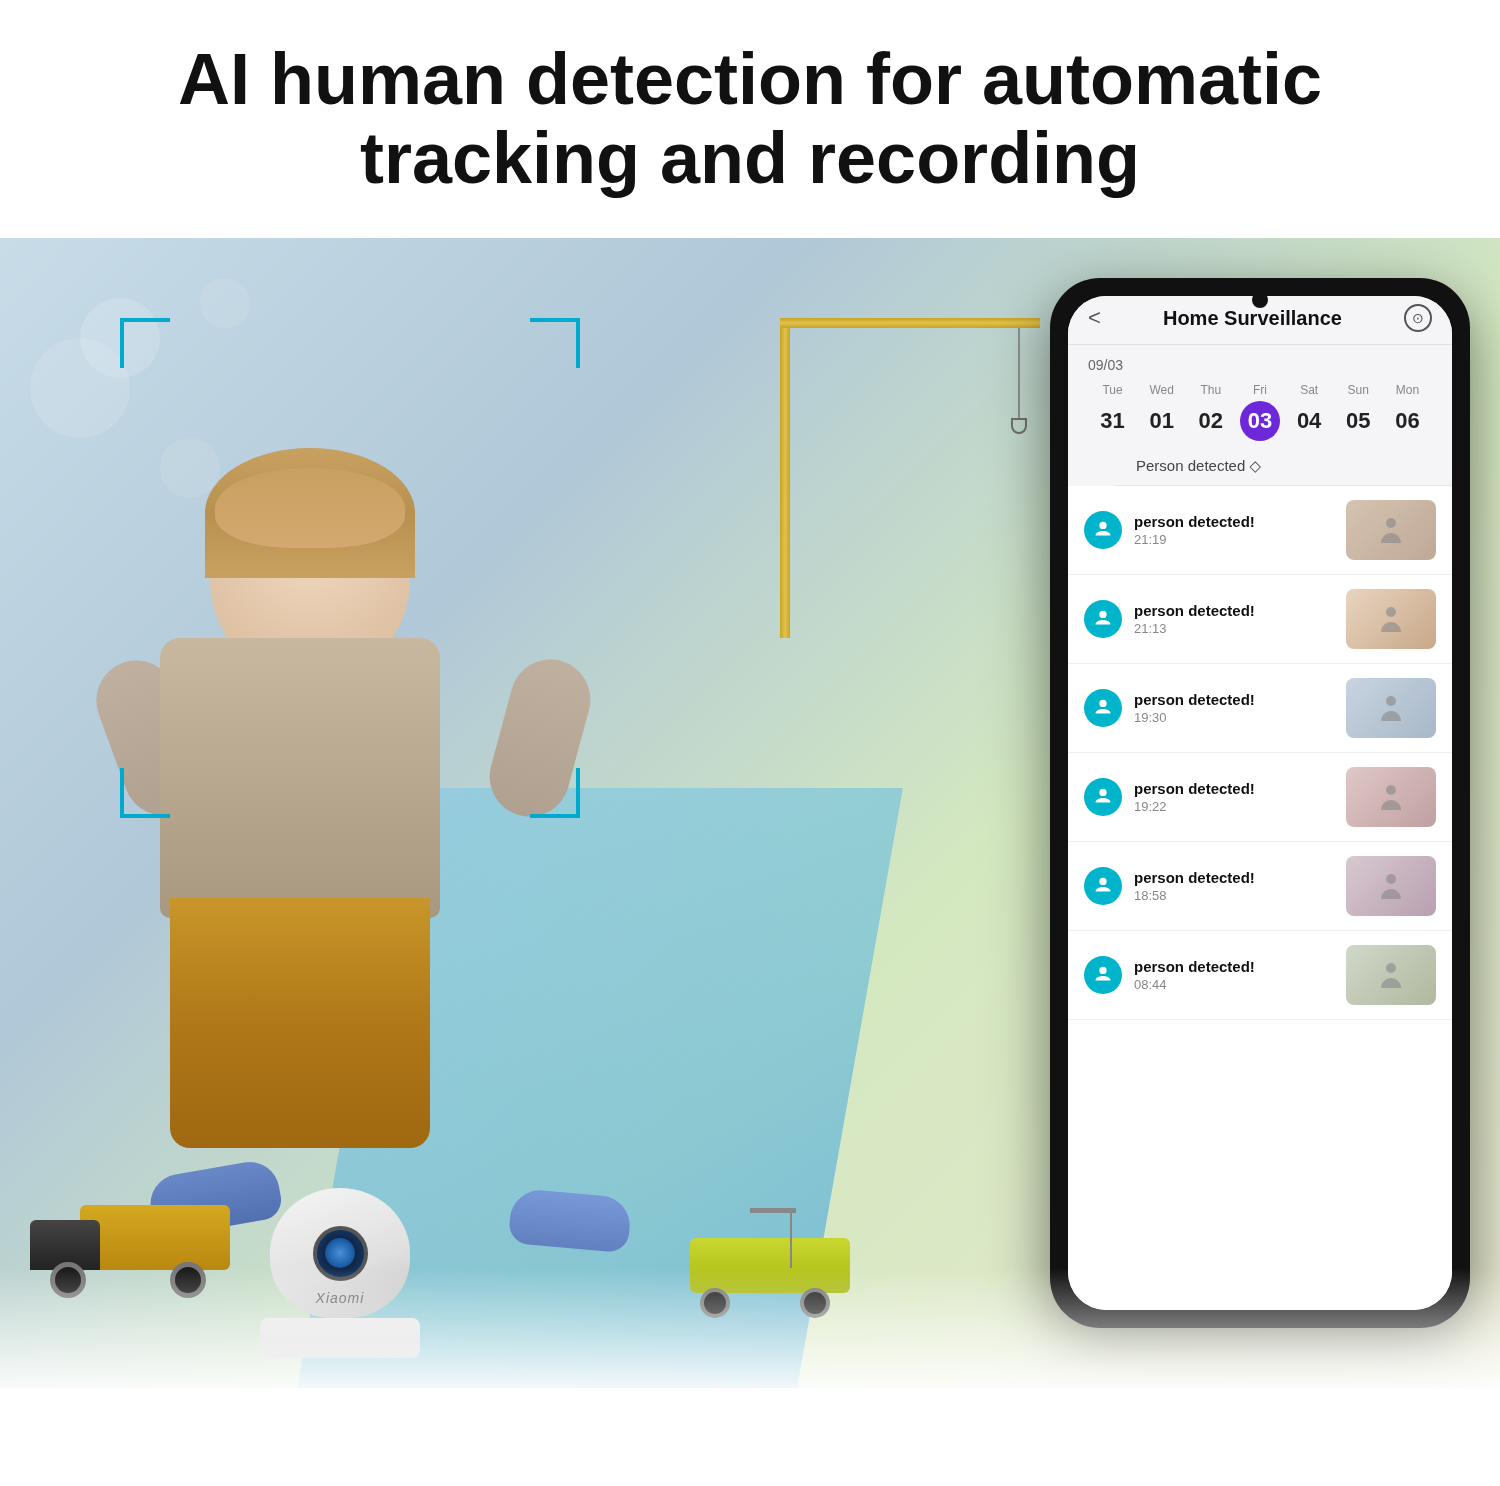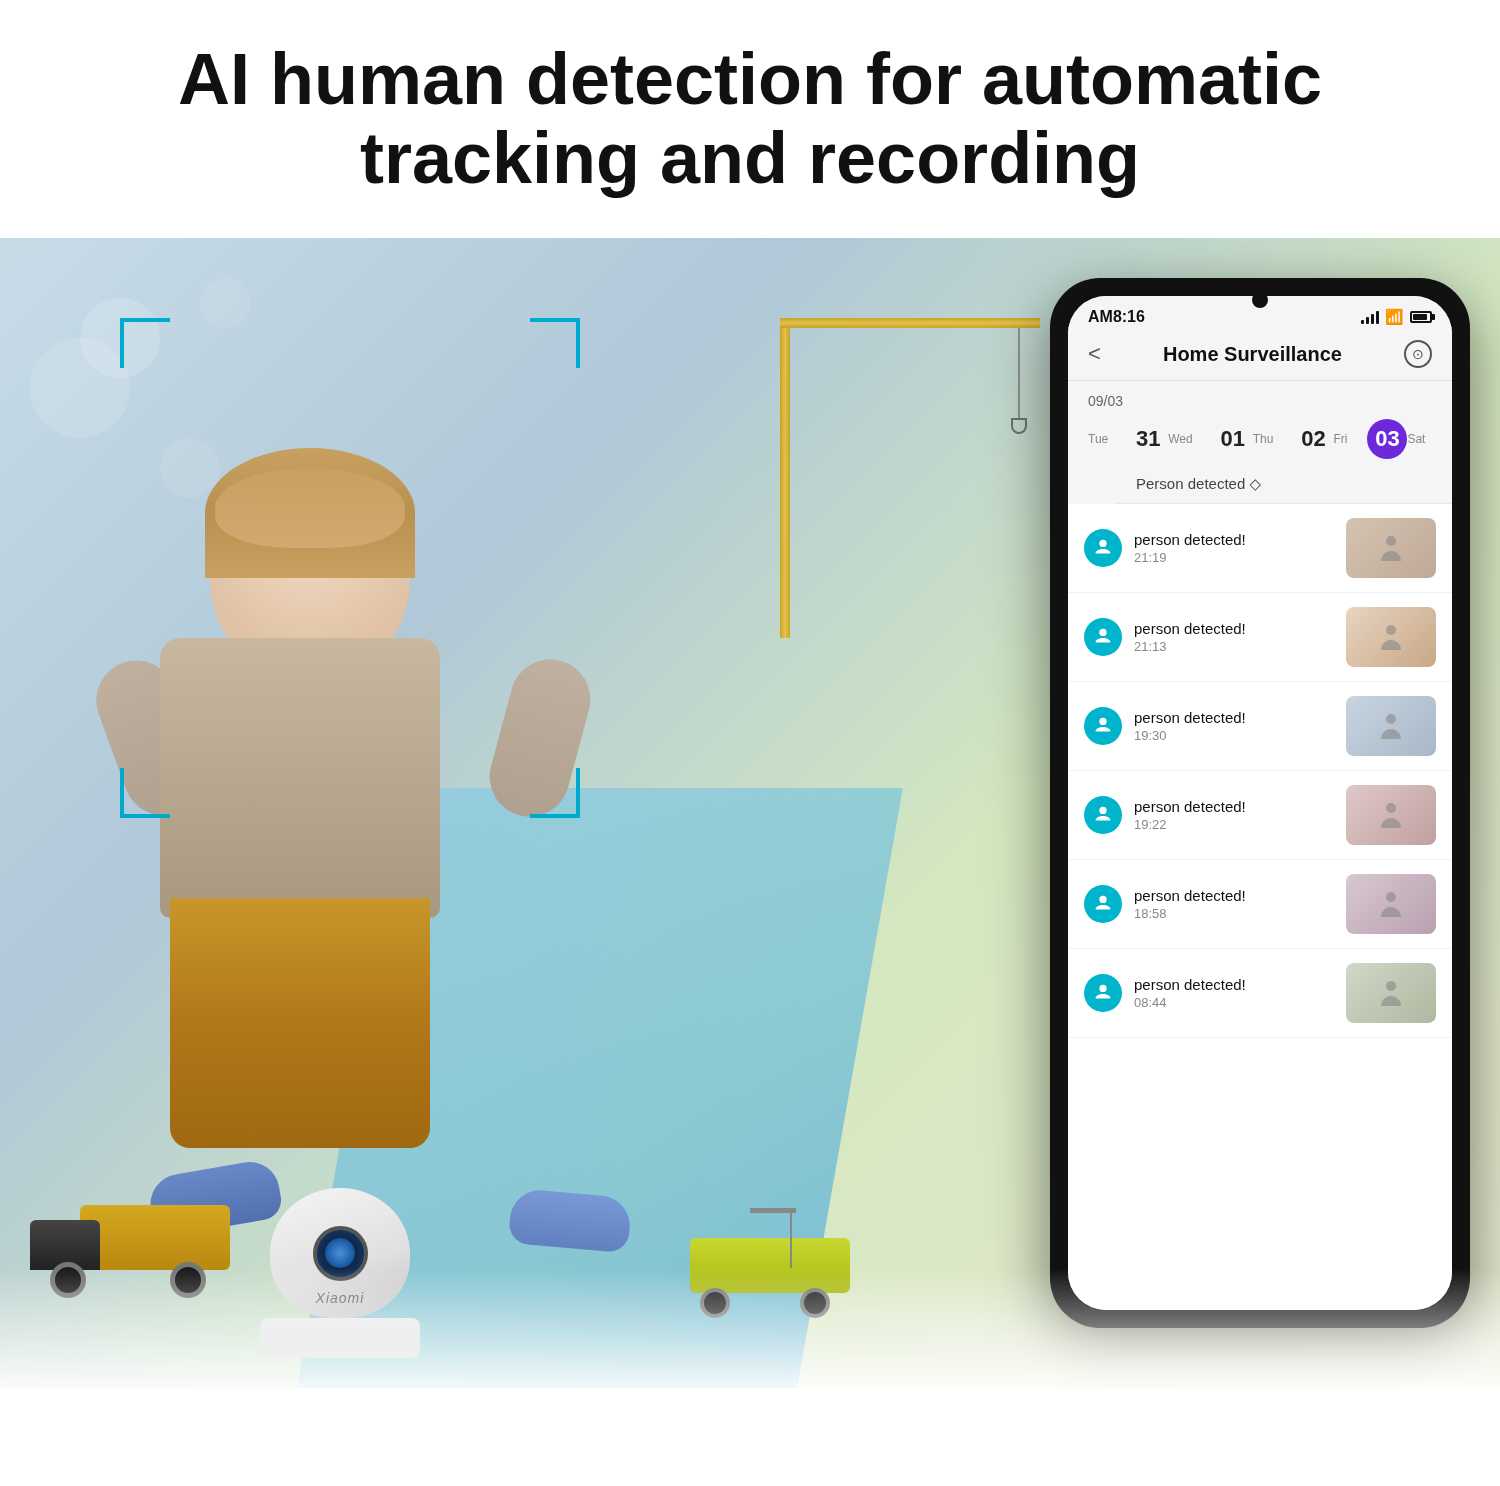--- a/index.html
+++ b/index.html
@@ -259,23 +259,23 @@
     }
 
     .calendar-row {
       display: flex;
       justify-content: space-between;
       align-items: center;
     }
 
     .calendar-day {
       display: flex;
-      flex-direction: row;
-      align-items: center;
-      gap: 20px;
+      flex-direction: column;
+      align-items: center;
+      gap: 4px;
       flex: 1;
     }
 
     .day-name {
       font-size: 12px;
       color: #888;
     }
 
     .day-num {
       font-size: 22px;
@@ -338,21 +338,21 @@
       height: 22px;
       fill: white;
     }
 
     .event-info {
       flex: 1;
     }
 
     .event-title {
       font-size: 15px;
-      font-weight: 400;
+      font-weight: 700;
       color: #111;
     }
 
     .event-time {
       font-size: 13px;
       color: #888;
       margin-top: 2px;
     }
 
     .event-thumb {
@@ -543,35 +543,20 @@
       <div style="position:absolute;bottom:0;left:120px;width:30px;height:30px;background:#1a1a1a;border-radius:50%;border:4px solid #777;"></div>
       <div style="position:absolute;top:0;left:110px;width:2px;height:60px;background:#888;"></div>
       <div style="position:absolute;top:0;left:70px;width:46px;height:5px;background:#888;"></div>
     </div>
 
     <div class="smartphone">
       <div class="phone-notch"></div>
       <div class="phone-screen">
         <div class="phone-screen-inner">
 
-          <div class="status-bar">
-            <span class="status-time">AM8:16</span>
-            <div class="status-icons">
-              <div class="signal-bars">
-                <div class="signal-bar" style="height:4px;"></div>
-                <div class="signal-bar" style="height:7px;"></div>
-                <div class="signal-bar" style="height:10px;"></div>
-                <div class="signal-bar" style="height:13px;"></div>
-              </div>
-              <span style="font-size:15px;">📶</span>
-              <div class="battery-icon">
-                <div class="battery-fill"></div>
-              </div>
-            </div>
-          </div>
 
           <div class="app-header">
             <span class="back-arrow">&lt;</span>
             <span class="app-title">Home  Surveillance</span>
             <div class="settings-icon">
               <span>⊙</span>
             </div>
           </div>
 
           <div class="date-section">

